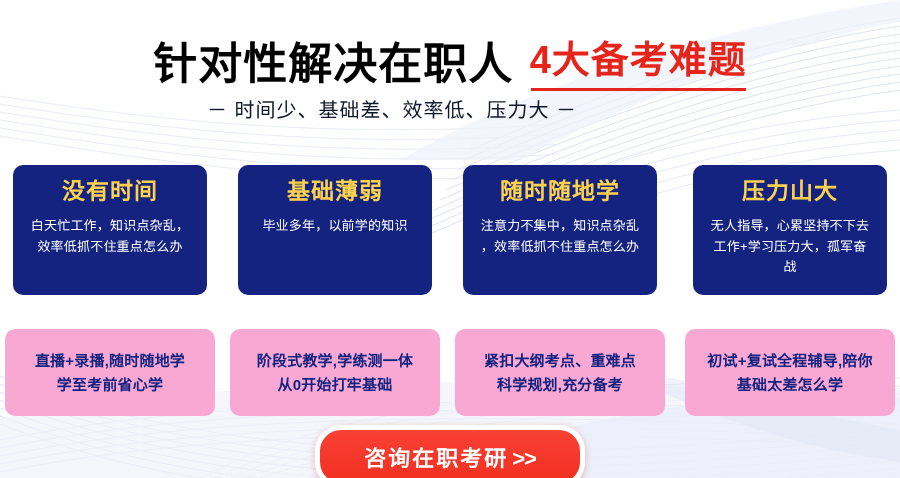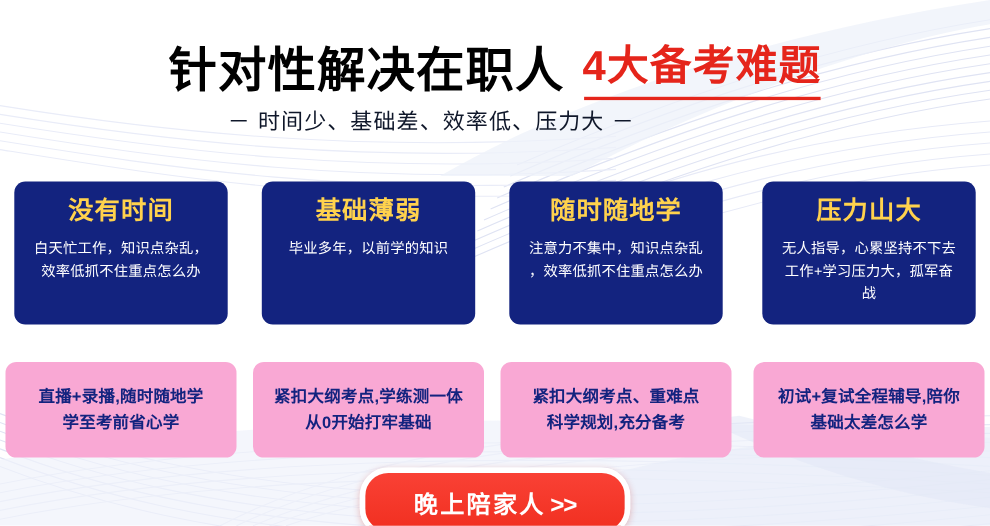--- a/index.html
+++ b/index.html
@@ -295,21 +295,21 @@
 
     <div class="card card-2">
       <div class="card-top">
         <div class="card-title">基础薄弱</div>
         <div class="card-desc">
           <div>毕业多年，以前学的知识</div>
         </div>
       </div>
       <div class="card-bottom">
         <div class="card-tip">
-          <div>紧扣大纲考点,学练测一体</div>
+          <div>阶段式教学,学练测一体</div>
           <div>从0开始打牢基础</div>
         </div>
       </div>
     </div>
 
     <div class="card card-3">
       <div class="card-top">
         <div class="card-title">随时随地学</div>
         <div class="card-desc">
           <div>注意力不集中，知识点杂乱</div>
@@ -337,17 +337,17 @@
           <div>初试+复试全程辅导,陪你</div>
           <div>基础太差怎么学</div>
         </div>
       </div>
     </div>
 
   </div>
 
   <div class="cta-wrap">
     <div class="cta-button">
-      <span>晚上陪家人</span><span class="cta-arrow">&gt;&gt;</span>
+      <span>咨询在职考研</span><span class="cta-arrow">&gt;&gt;</span>
     </div>
   </div>
 
 </div>
 
 </body></html>

